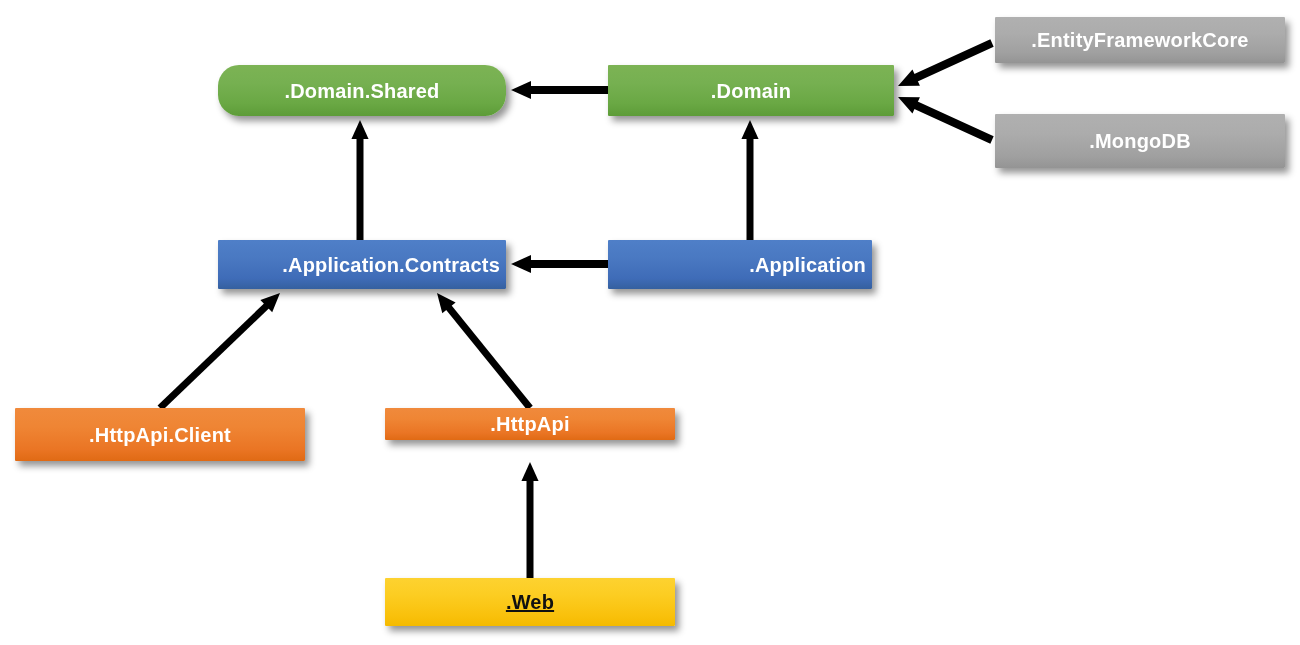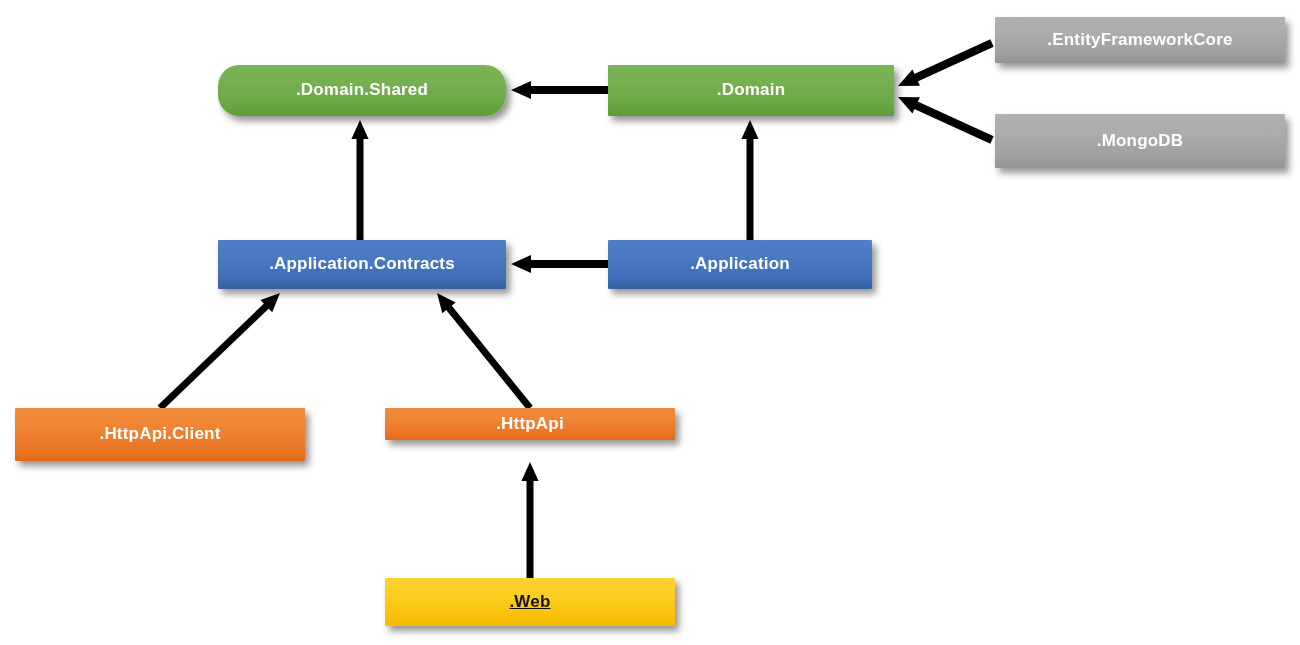--- a/index.html
+++ b/index.html
@@ -25,33 +25,34 @@
     pointer-events: none;
   }
   .node {
     position: absolute;
     box-sizing: border-box;
     display: flex;
     align-items: center;
     justify-content: center;
     text-align: center;
     font-weight: bold;
-    font-size: 17px;
+    font-size: 20px;
     letter-spacing: 0.2px;
     color: #ffffff;
     border-radius: 1px;
     box-shadow: 4px 5px 7px rgba(0,0,0,0.42);
     z-index: 2;
     white-space: nowrap;
   }
   .node.green {
     background: linear-gradient(to bottom, #7cb354 0%, #76b051 35%, #6aa844 75%, #5d9c38 100%);
   }
   .node.blue {
     background: linear-gradient(to bottom, #4f7fc8 0%, #4a79c2 35%, #3f6cb8 78%, #35609f 100%);
+    justify-content: flex-end;
   }
   .node.orange {
     background: linear-gradient(to bottom, #f08a3c 0%, #ef8534 35%, #ea7524 78%, #e06a14 100%);
   }
   .node.gray {
     background: linear-gradient(to bottom, #b0b0b0 0%, #acacac 35%, #a0a0a0 78%, #949494 100%);
   }
   .node.yellow {
     background: linear-gradient(to bottom, #fdd230 0%, #fccd22 35%, #f9c10c 78%, #f5ba00 100%);
     color: #111111;

